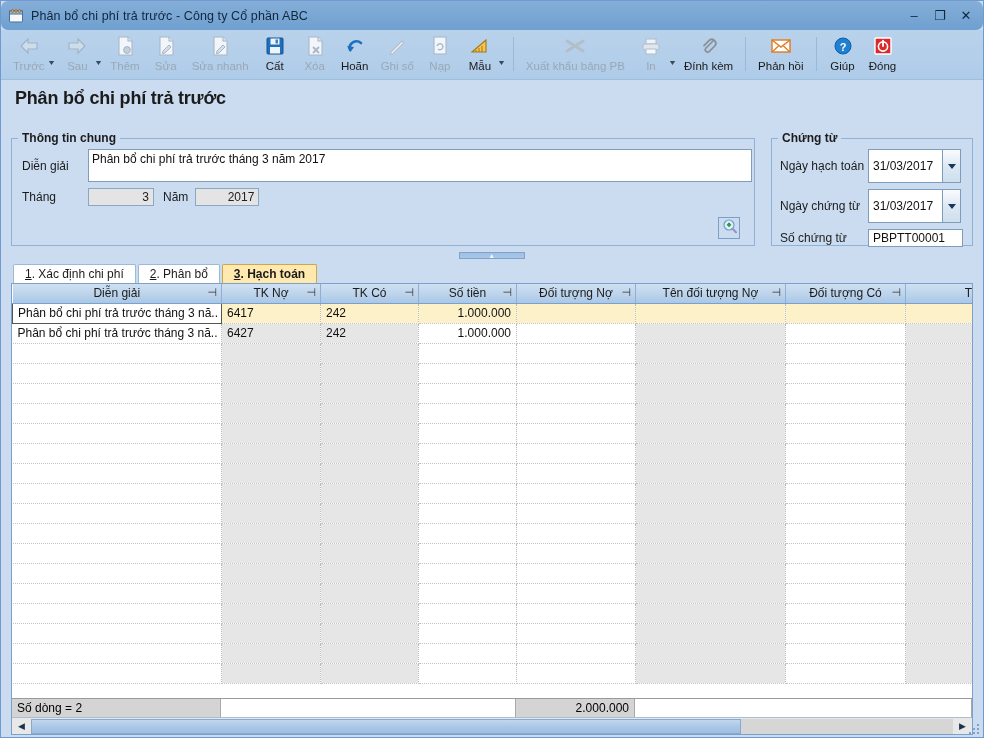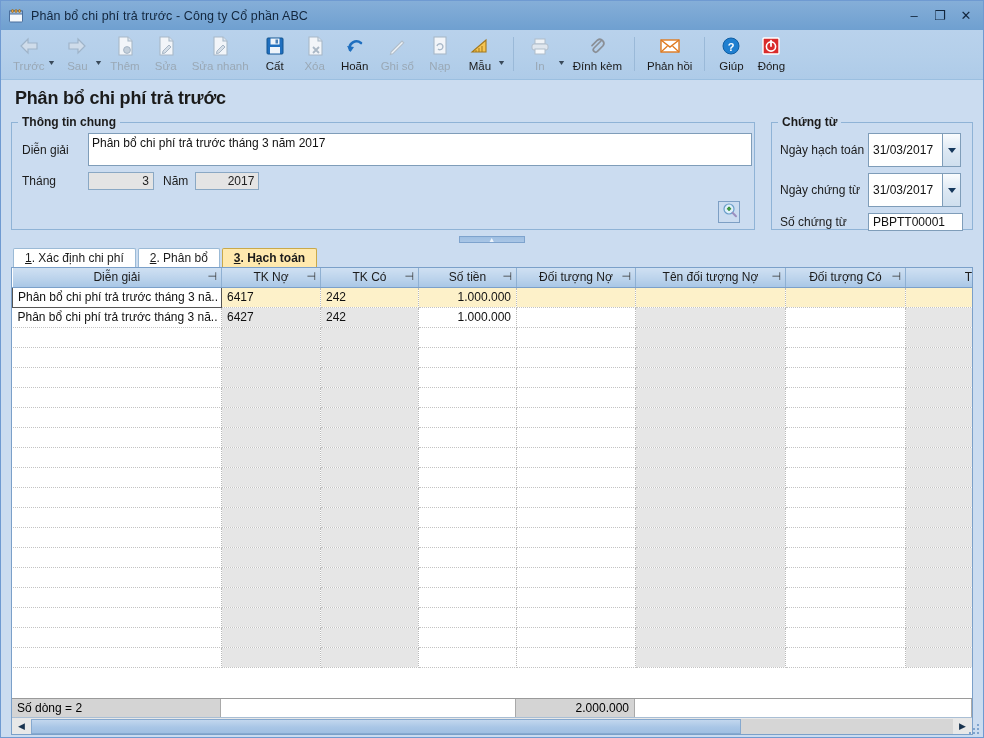--- a/index.html
+++ b/index.html
@@ -22,20 +22,21 @@
   }
 
   
   #titlebar {
     height: 29px;
     background: linear-gradient(to bottom, #85aed8 0%, #7aa7d4 50%, #6fa0d0 100%);
     display: flex; align-items: center;
     padding: 0 4px 0 7px;
     flex: 0 0 auto;
     position: relative;
+    border-radius: 7px;
   }
   #title-icon {
     width: 16px; height: 16px; margin-right: 7px;
     position: relative; flex: 0 0 auto;
   }
   #title-text {
     color: #12263d; font-size: 12.5px; white-space: nowrap;
     letter-spacing: .1px;
   }
   #win-buttons {
@@ -78,21 +79,21 @@
   #body {
     flex: 1 1 auto; position: relative; padding: 0 10px;
     display: flex; flex-direction: column;
   }
   #page-title {
     font-size: 18px; font-weight: bold; color: #1b1b1b;
     margin: 8px 0 6px 4px; letter-spacing: -.2px;
   }
 
   
-  #groups { display: flex; gap: 16px; align-items: stretch; }
+  #groups { display: flex; gap: 16px; align-items: stretch; margin-top: 16px; }
   fieldset.gb {
     border: 1px solid #8fb3d6; margin: 0; padding: 0;
     background: transparent; position: relative;
   }
   fieldset.gb > legend {
     font-size: 12px; font-weight: bold; color: #1b1b1b;
     padding: 0 4px; margin-left: 6px;
   }
   #gb-general { flex: 1 1 auto; height: 115px; }
   #gb-voucher { width: 202px; height: 115px; }
@@ -361,20 +362,28 @@
             <path d="M7 14 L7 16 M10 12 L10 16 M13 10 L13 16" stroke="#a3781c" stroke-width="1"></path>
           </svg>
         </div>
         <div class="tb-label">Mẫu</div>
       </div>
       <div class="tb-caret">▼</div>
     </div>
 
     <div class="tb-sep"></div>
 
+    <div class="tb-item disabled">
+      <div class="tb-ico">
+        <svg width="24" height="20" viewBox="0 0 24 20">
+          <path d="M4 5 L20 15 M20 5 L4 15" stroke="#b3bec9" stroke-width="3" stroke-linecap="round"></path>
+        </svg>
+      </div>
+      <div class="tb-label">Xuất khẩu bảng PB</div>
+    </div>
 
     <div class="tb-grp">
       <div class="tb-item disabled">
         <div class="tb-ico">
           <svg width="22" height="20" viewBox="0 0 22 20">
             <rect x="6" y="3" width="10" height="5" fill="#eef2f6" stroke="#b0bdca" stroke-width="1"></rect>
             <rect x="3" y="8" width="16" height="6" rx="2" fill="#dfe6ee" stroke="#b0bdca" stroke-width="1"></rect>
             <rect x="6" y="13" width="10" height="5" fill="#f6f9fc" stroke="#b0bdca" stroke-width="1"></rect>
           </svg>
         </div>

